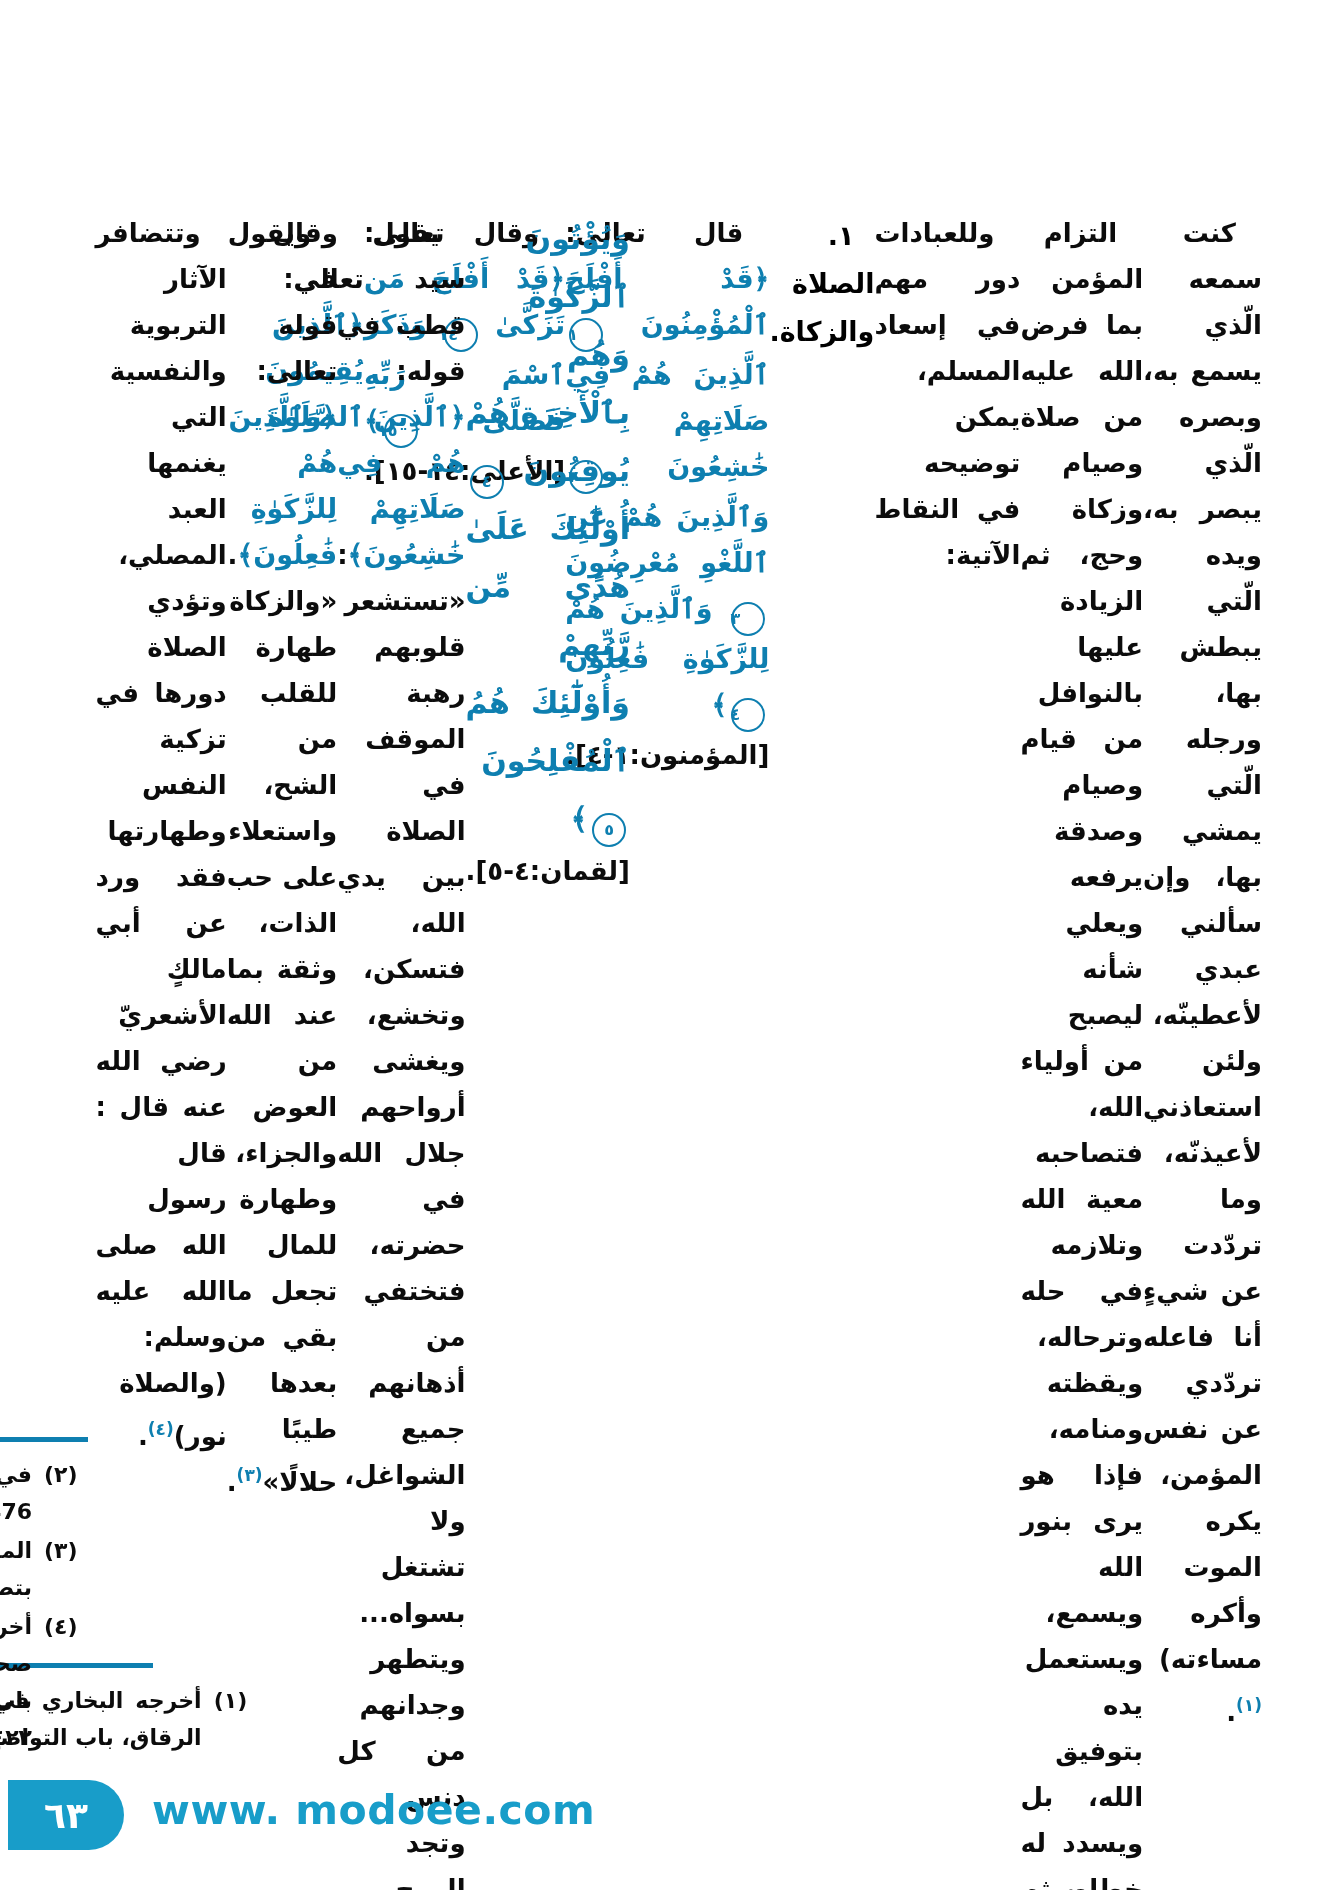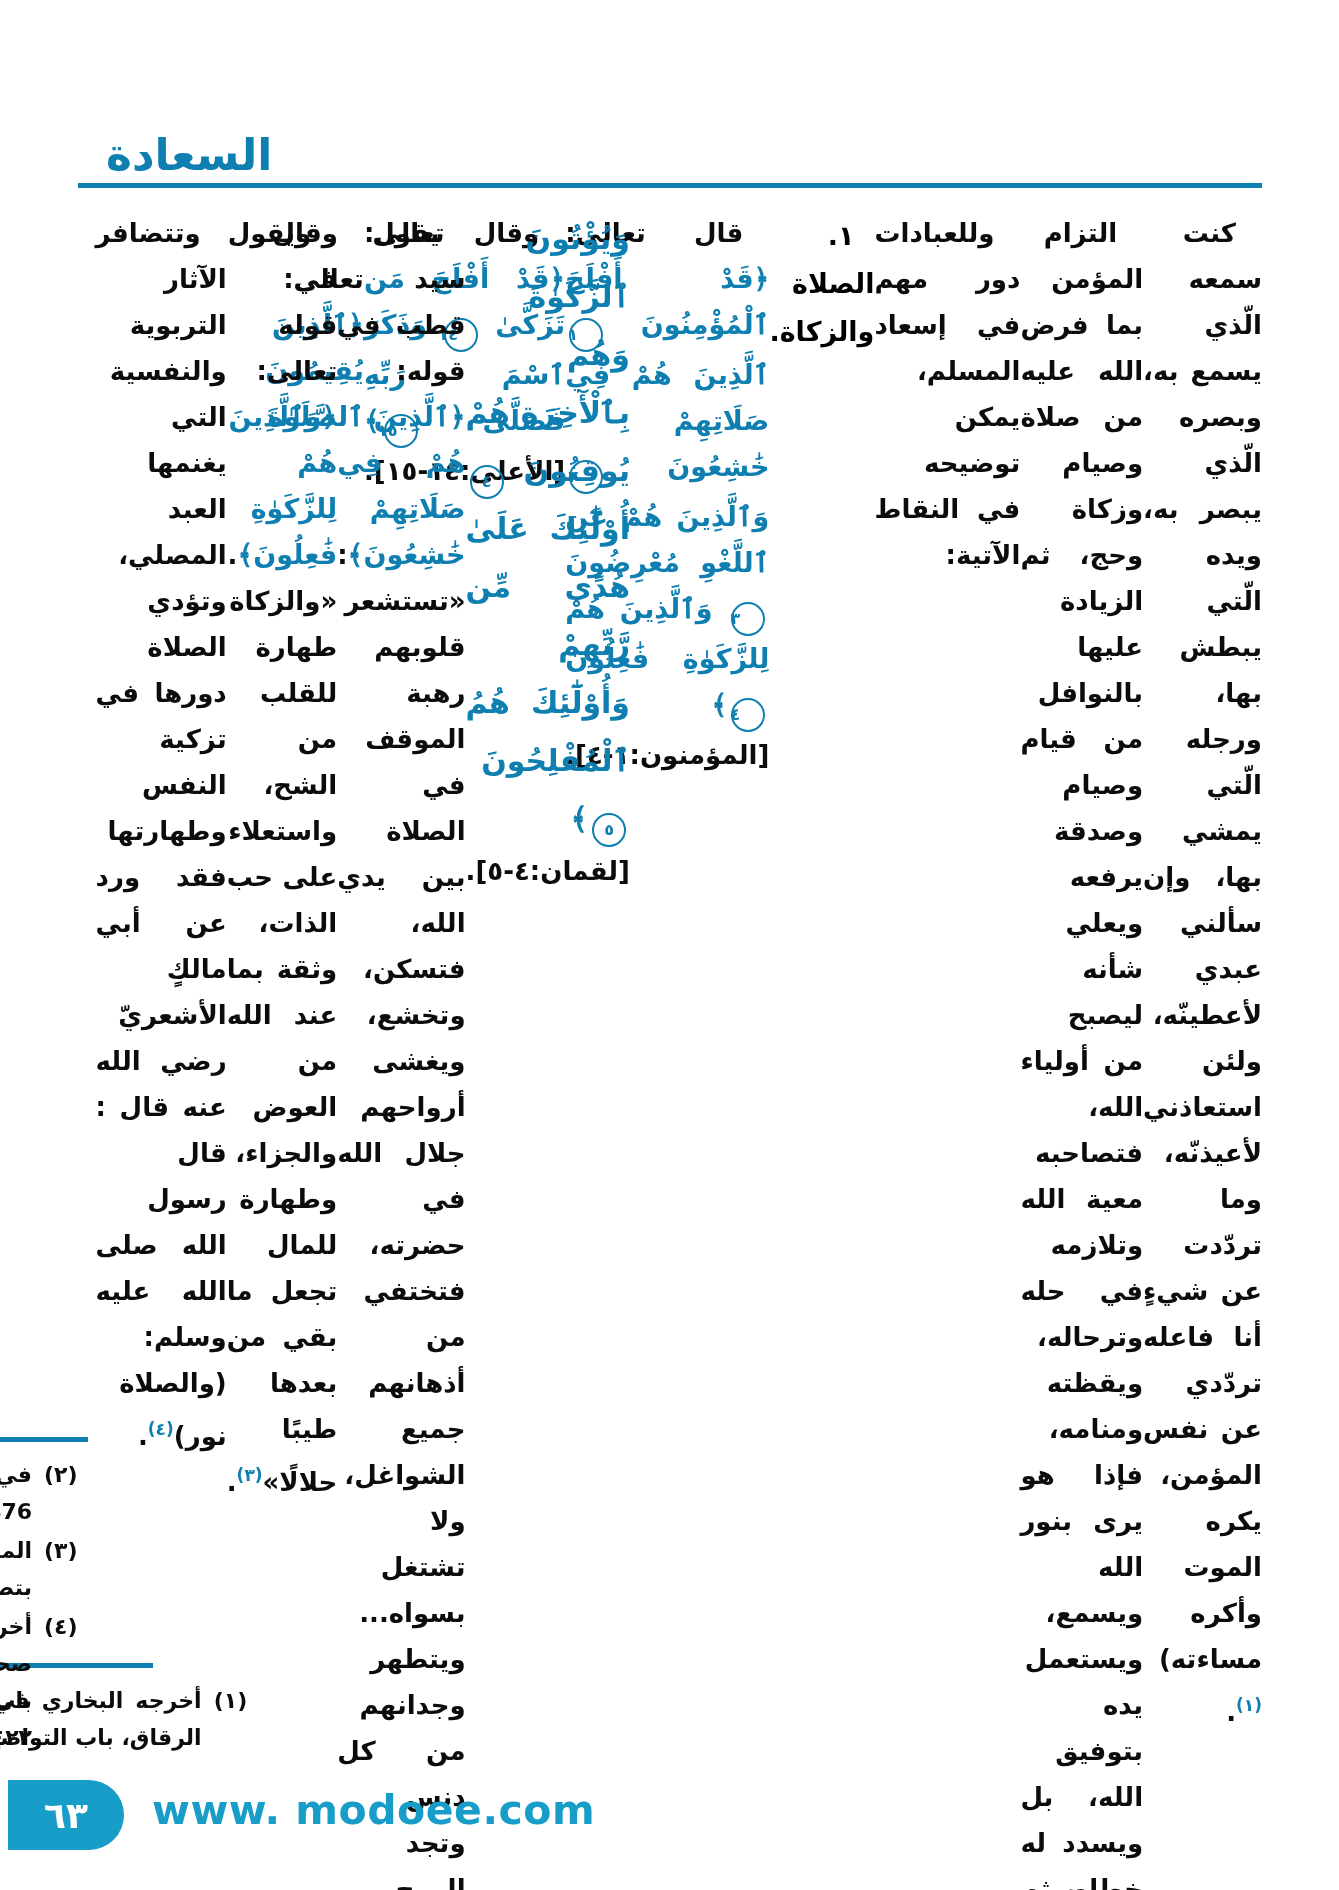--- a/index.html
+++ b/index.html
@@ -83,24 +83,20 @@
     color:var(--footer);font-size:41px;font-weight:bold;
     direction:ltr;letter-spacing:.5px;
   }
   :root{--accent:#0e7fb0;--footer:#189dc9;}
 </style>
 </head>
 <body>
 
 <div class="page">
 
-  <div class="header">
-    <div class="header-title">السعادة</div>
-    <div class="header-rule"></div>
-  </div>
 
   <div class="content">
 
     <div class="col col-right">
       <div class="para"><span class="seg seg-normal">كنت سمعه الّذي يسمع به، وبصره الّذي يبصر به، ويده الّتي يبطش بها، ورجله الّتي يمشي بها، وإن سألني عبدي لأعطينّه، ولئن استعاذني لأعيذنّه، وما تردّدت عن شيءٍ أنا فاعله تردّدي عن نفس المؤمن، يكره الموت وأكره مساءته)</span><span class="seg seg-ref">(١)</span><span class="seg seg-normal">.</span></div>
       <div class="para"><span class="seg seg-normal">التزام المؤمن بما فرض الله عليه من صلاة وصيام وزكاة وحج، ثم الزيادة عليها بالنوافل من قيام وصيام وصدقة يرفعه ويعلي شأنه ليصبح من أولياء الله، فتصاحبه معية الله وتلازمه في حله وترحاله، ويقظته ومنامه، فإذا هو يرى بنور الله ويسمع، ويستعمل يده بتوفيق الله، بل ويسدد له خطاه، ثم هو مستجاب الدعوة عند ربه ومستجار.</span></div>
       <div class="para"><span class="seg seg-normal">وللعبادات دور مهم في إسعاد المسلم، يمكن توضيحه في النقاط الآتية:</span></div>
       <div class="heading">١. الصلاة والزكاة.</div>
       <div class="para"><span class="seg seg-normal">قال تعالى: </span><span class="seg seg-quran">﴿قَدْ أَفْلَحَ ٱلْمُؤْمِنُونَ </span><span class="seg seg-ayah">١</span><span class="seg seg-quran"> ٱلَّذِينَ هُمْ فِي صَلَاتِهِمْ خَٰشِعُونَ </span><span class="seg seg-ayah">٢</span><span class="seg seg-quran"> وَٱلَّذِينَ هُمْ عَنِ ٱللَّغْوِ مُعْرِضُونَ </span><span class="seg seg-ayah">٣</span><span class="seg seg-quran"> وَٱلَّذِينَ هُمْ لِلزَّكَوٰةِ فَٰعِلُونَ </span><span class="seg seg-ayah">٤</span><span class="seg seg-quran">﴾</span><span class="seg seg-normal"> [المؤمنون:١-٤].</span></div>
       <div class="para"><span class="seg seg-normal">وقال تعالى: </span><span class="seg seg-quran">﴿قَدْ أَفْلَحَ مَن تَزَكَّىٰ </span><span class="seg seg-ayah">١٤</span><span class="seg seg-quran"> وَذَكَرَ ٱسْمَ رَبِّهِ فَصَلَّىٰ </span><span class="seg seg-ayah">١٥</span><span class="seg seg-quran">﴾</span><span class="seg seg-normal"> [الأعلى:١٤-١٥].</span></div>

